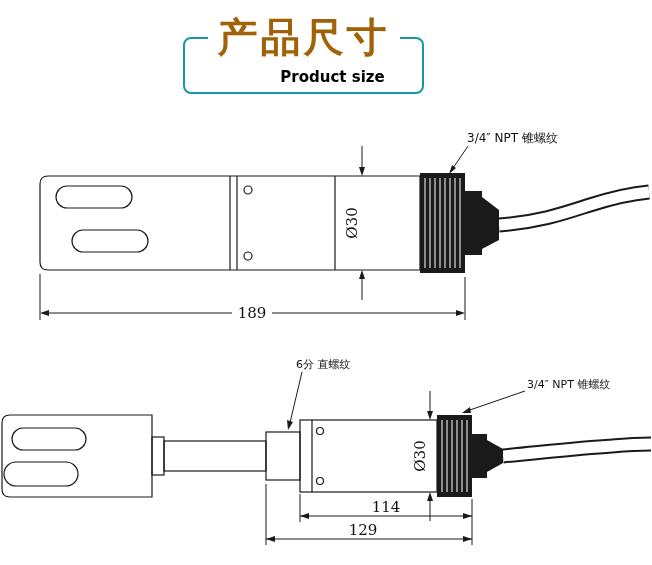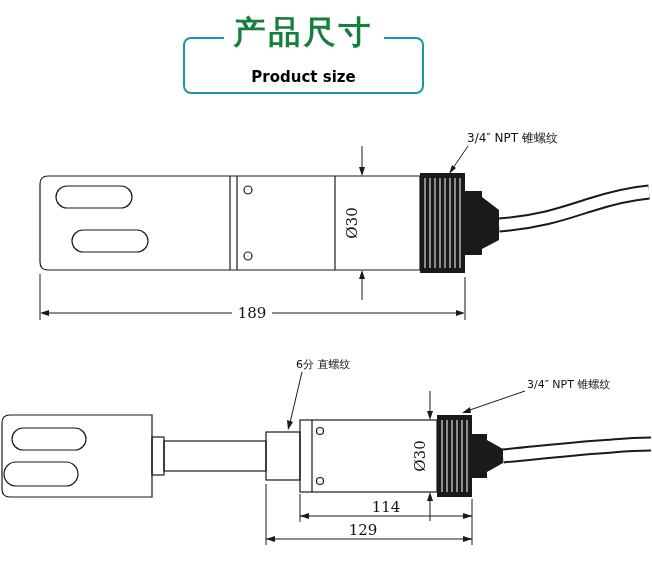--- a/index.html
+++ b/index.html
@@ -2,25 +2,25 @@
 <html><head>
 <meta charset="utf-8">
 <style>
   html,body{margin:0;padding:0;background:#ffffff;}
   #stage{position:relative;width:652px;height:565px;background:#fff;overflow:hidden;
          font-family:"DejaVu Sans",sans-serif;}
   
   .title-box{position:absolute;left:183px;top:37px;width:237px;height:53px;
              border:2px solid #1597ab;border-radius:8px;}
   .title-cn{position:absolute;top:-24px;left:50%;transform:translateX(-50%);
-            background:#fff;padding:0 10px;font-size:32px;font-weight:bold;
-            color:#15803d;letter-spacing:3px;white-space:nowrap;line-height:1.1;
+            background:#fff;padding:0 10px;font-size:40px;font-weight:bold;
+            color:#a16207;letter-spacing:3px;white-space:nowrap;line-height:1.1;
             font-family:"DejaVu Sans",sans-serif;}
   .title-en{position:absolute;bottom:6px;left:0;width:100%;text-align:center;
-            font-size:15px;font-weight:bold;color:#000;}
+            font-size:15px;font-weight:bold;color:#000;padding-left:29px;}
   
   svg{position:absolute;left:0;top:0;}
   .ln{stroke:#1a1a1a;stroke-width:1.2;fill:none;}
   .thin{stroke:#1a1a1a;stroke-width:1;fill:none;}
   .solid{fill:#1a1a1a;stroke:none;}
   .hatch{stroke:#ffffff;stroke-width:1;}
   .dim{font-family:"DejaVu Serif",serif;font-size:15px;fill:#111;}
   .lbl{font-family:"DejaVu Sans",sans-serif;font-size:12px;fill:#111;}
   .lbl-sm{font-family:"DejaVu Sans",sans-serif;font-size:11px;fill:#111;}
 </style>

